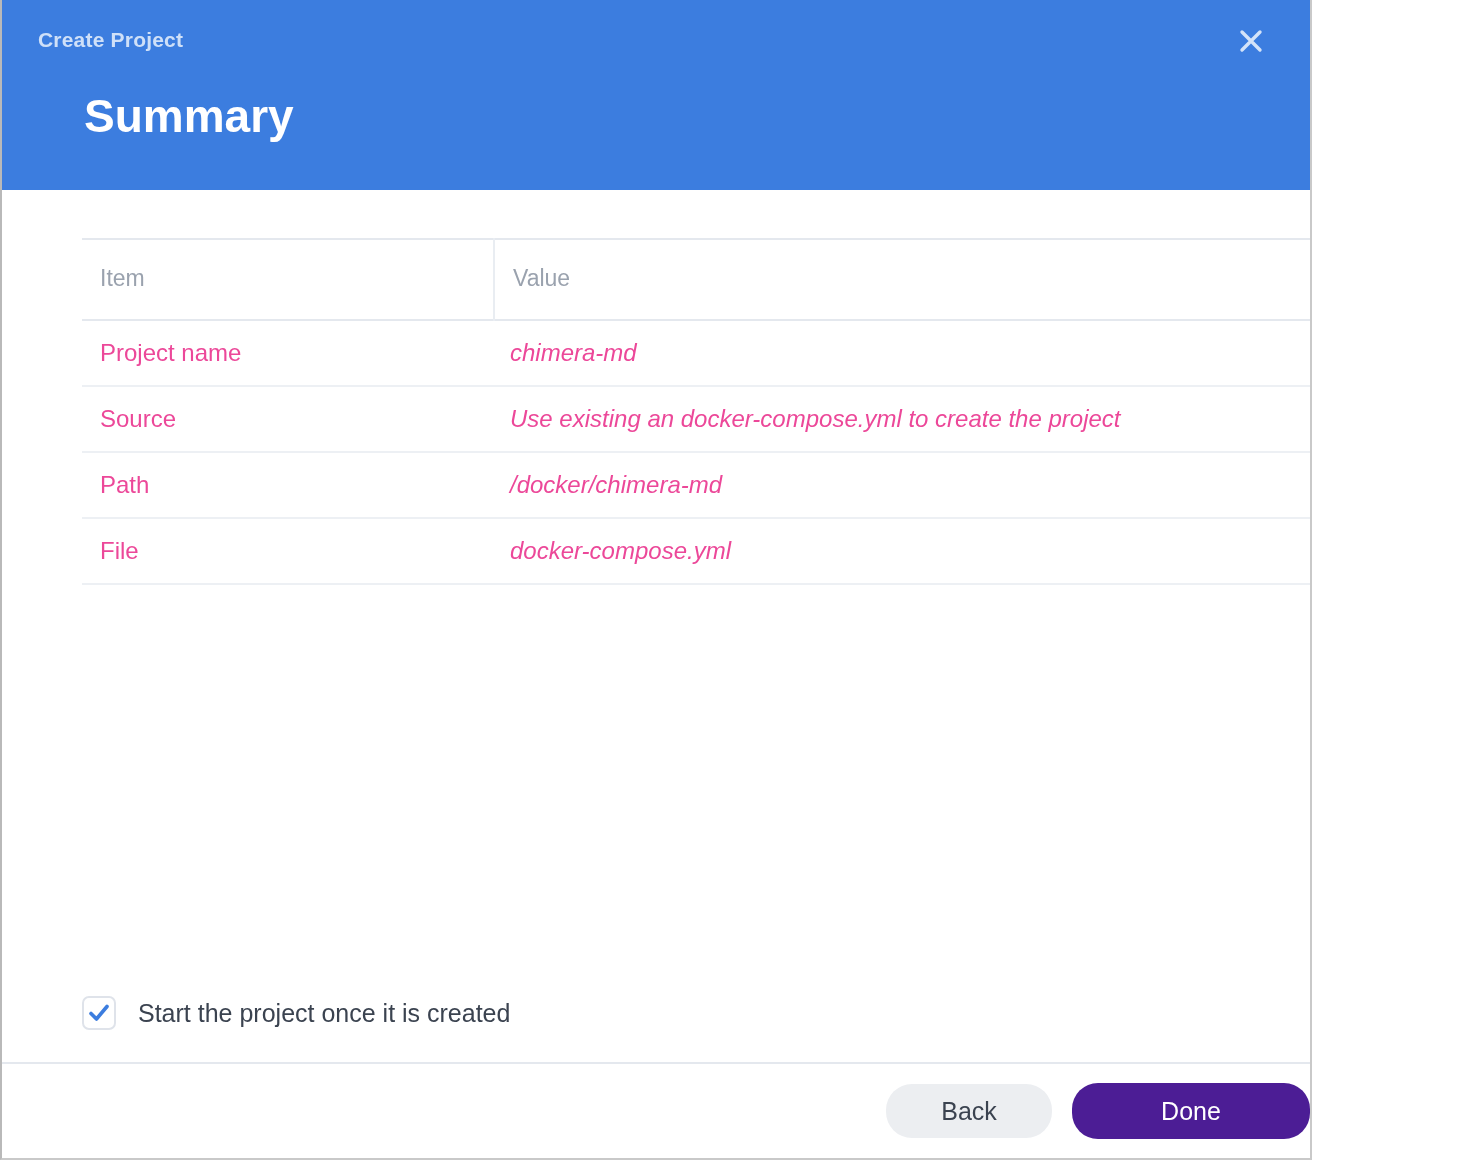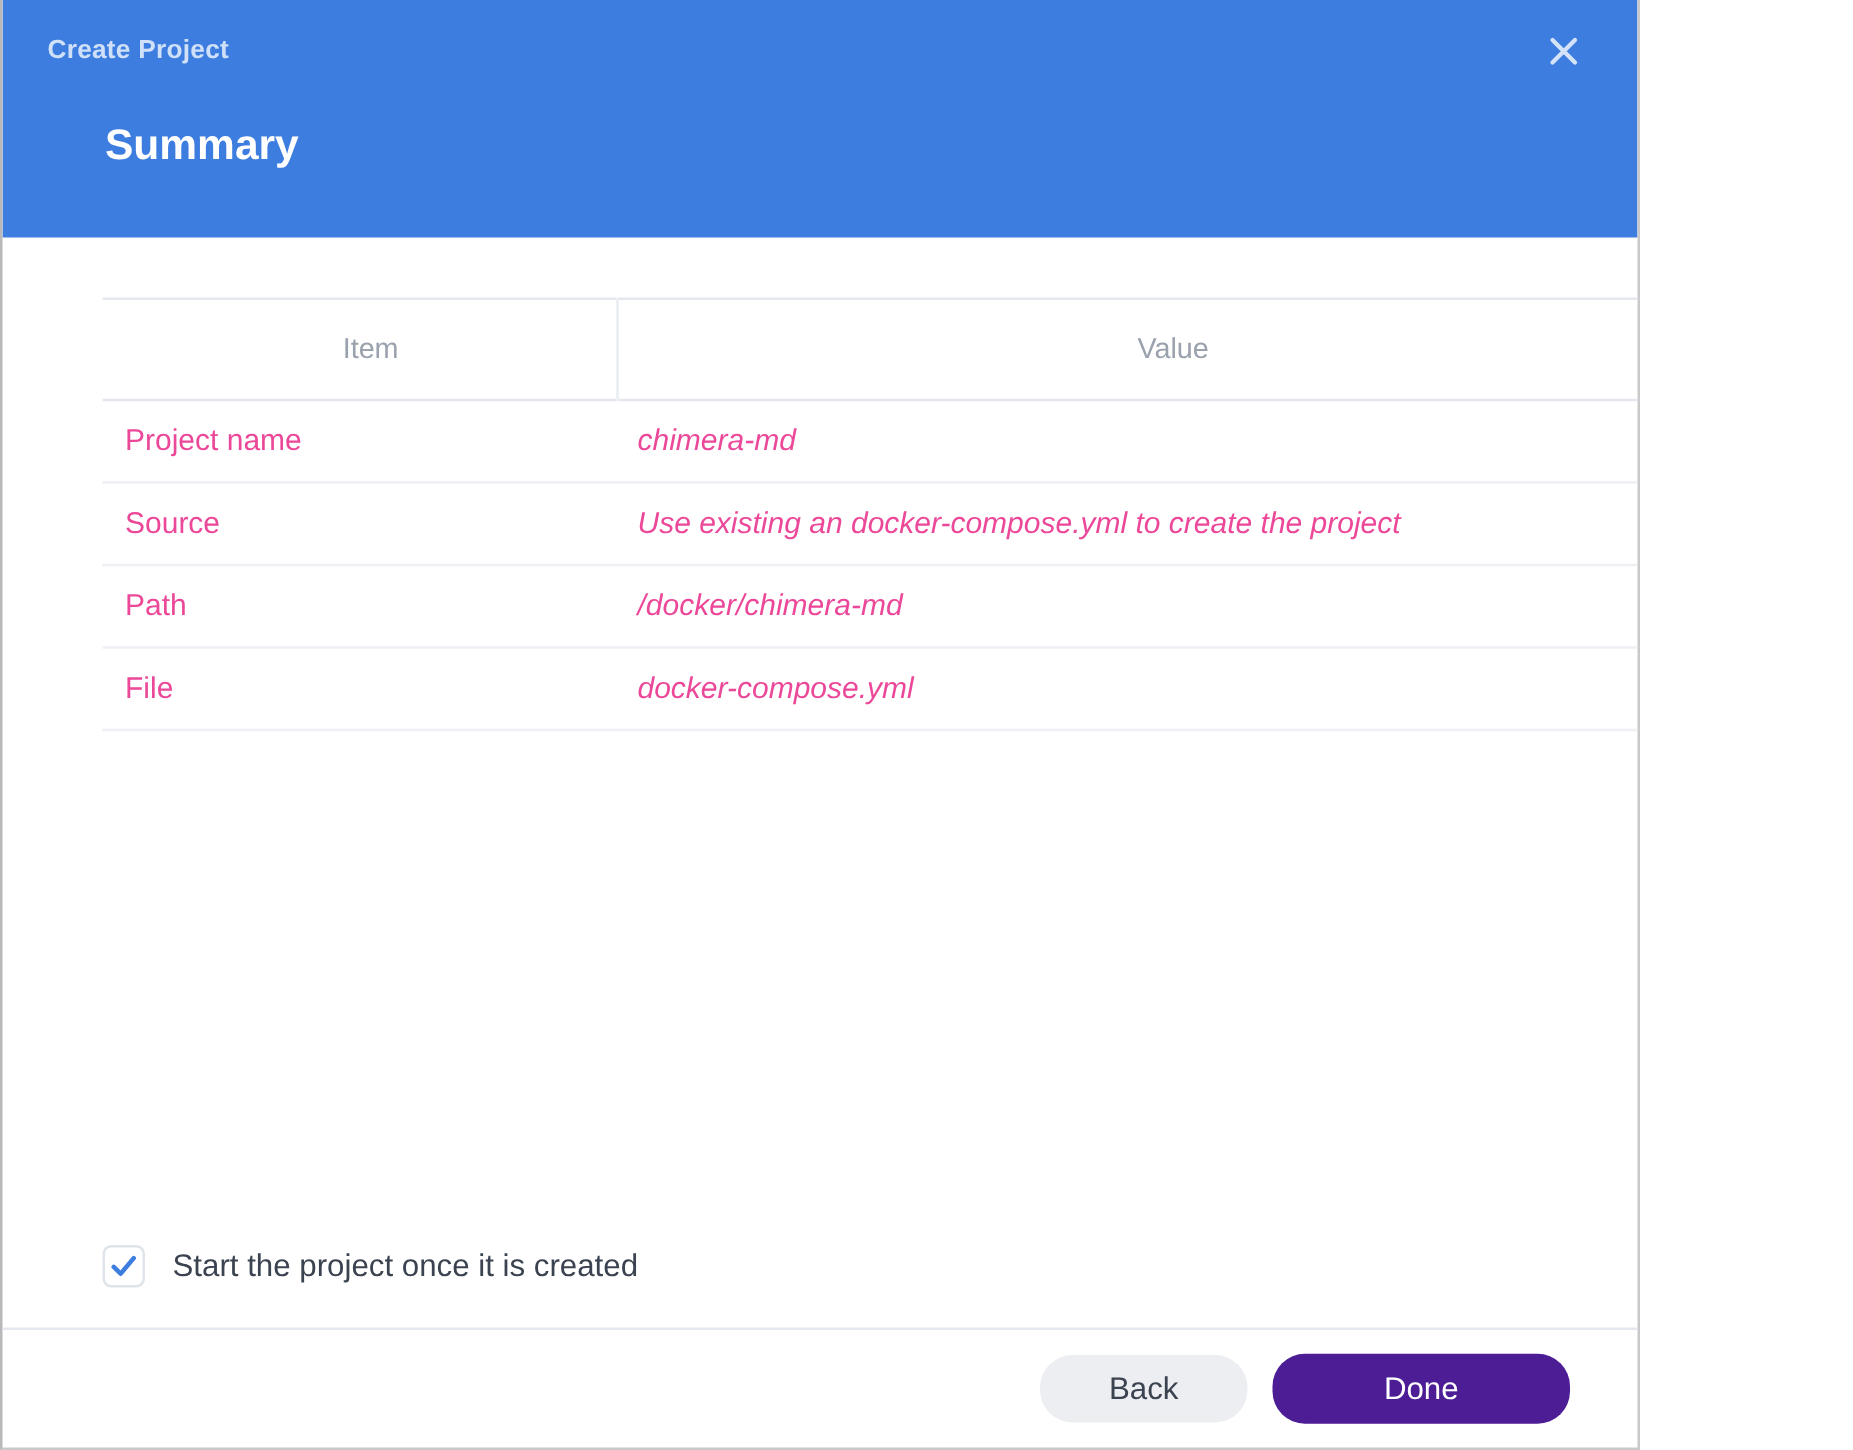--- a/index.html
+++ b/index.html
@@ -40,21 +40,21 @@
   .dlg-eyebrow {
     font-size: 21px;
     font-weight: bold;
     color: #cfe0f8;
     letter-spacing: 0.2px;
     line-height: 28px;
   }
   .dlg-title {
     margin-top: 42px;
     margin-left: 46px;
-    font-size: 34px;
+    font-size: 46px;
     font-weight: bold;
     color: #ffffff;
     line-height: 40px;
   }
   .close-btn {
     position: absolute;
     top: 22px;
     right: 40px;
     width: 38px;
     height: 38px;
@@ -80,21 +80,21 @@
   .summary-table {
     width: 1322px;
     border-collapse: collapse;
     table-layout: fixed;
   }
   .summary-table thead tr {
     border-top: 2px solid #e4e8ee;
     border-bottom: 2px solid #e4e8ee;
   }
   .summary-table th {
-    text-align: center;
+    text-align: left;
     font-weight: normal;
     font-size: 23px;
     color: #9aa2ae;
     padding: 14px 0 16px 18px;
     box-sizing: border-box;
     height: 64px;
     vertical-align: middle;
   }
   .th-item  { width: 412px; border-right: 2px solid #e9edf2; }
   .th-value { width: 872px; border-right: 4px solid #b91c1c; }
@@ -161,21 +161,20 @@
   }
 
   
   .dlg-footer {
     flex: 0 0 96px;
     height: 96px;
     border-top: 2px solid #e4e8ee;
     display: flex;
     align-items: center;
     justify-content: flex-end;
-    padding-right: 54px;
     box-sizing: border-box;
     gap: 20px;
   }
   .btn {
     font-family: "Liberation Sans", sans-serif;
     font-size: 25px;
     border: none;
     border-radius: 26px;
     cursor: pointer;
     line-height: 1;

